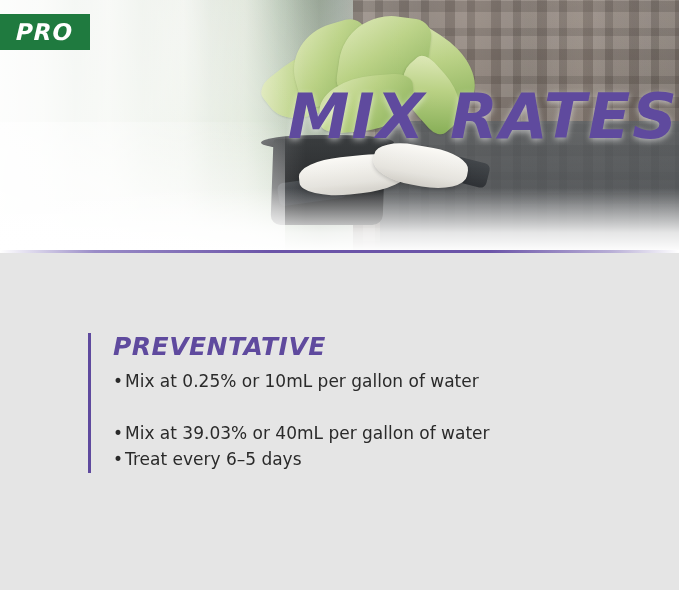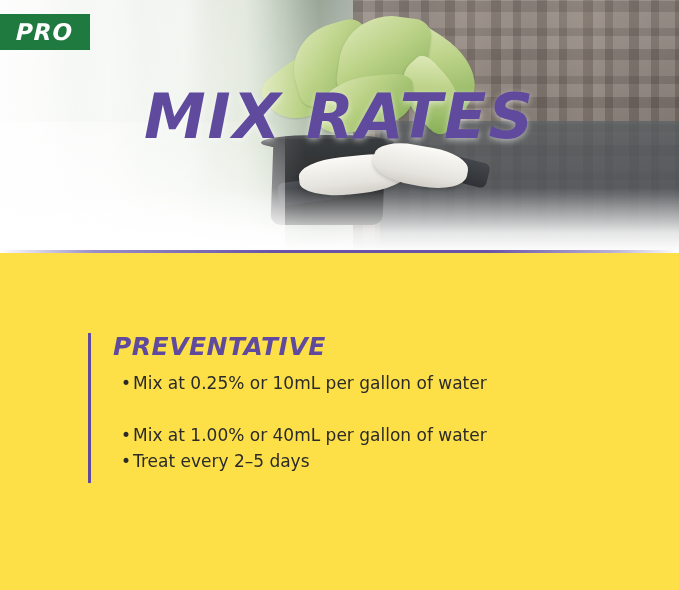--- a/index.html
+++ b/index.html
@@ -195,21 +195,21 @@
     line-height: 1;
     transform: skewX(-2deg);
   }
 
   
   .headline {
     position: absolute;
     left: 0;
     right: 0;
     top: 86px;
-    text-align: center;
+    text-align: right;
     z-index: 5;
     color: #5f4a9e;
     font-family: "DejaVu Sans", sans-serif;
     font-weight: 700;
     font-style: italic;
     font-size: 62px;
     letter-spacing: 2px;
     line-height: 1;
     text-shadow: 0 2px 6px rgba(255,255,255,0.55);
     white-space: nowrap;
@@ -226,21 +226,21 @@
     z-index: 7;
   }
 
   
   .content {
     position: absolute;
     left: 0;
     top: 253px;
     width: 679px;
     height: 337px;
-    background: #fde047;
+    background: #e5e5e5;
   }
   .rates-block {
     position: absolute;
     left: 88px;
     top: 80px;
     width: 560px;
     border-left: 3px solid #5f4a9e;
     padding-left: 22px;
     box-sizing: border-box;
   }
@@ -252,21 +252,21 @@
     font-family: "DejaVu Sans", sans-serif;
     font-weight: 700;
     font-style: italic;
     font-size: 25px;
     letter-spacing: 0.5px;
     line-height: 1.15;
     margin: 0 0 6px 0;
   }
   .bullets {
     list-style: none;
-    margin: 8px;
+    margin: 0;
     padding: 0;
   }
   .bullets li {
     color: #2a2a2a;
     font-family: "DejaVu Sans", sans-serif;
     font-size: 17px;
     line-height: 1.55;
     white-space: nowrap;
   }
   .bullets li .dot {
@@ -318,24 +318,24 @@
         <ul class="bullets">
           <li>
             <span class="dot">•</span><span>Mix at 0.25% or 10mL per gallon of water</span>
           </li>
         </ul>
       </div>
 
       <div class="section">
         <ul class="bullets">
           <li>
-            <span class="dot">•</span><span>Mix at 1.00% or 40mL per gallon of water</span>
+            <span class="dot">•</span><span>Mix at 39.03% or 40mL per gallon of water</span>
           </li>
           <li>
-            <span class="dot">•</span><span>Treat every 2–5 days</span>
+            <span class="dot">•</span><span>Treat every 6–5 days</span>
           </li>
         </ul>
       </div>
 
     </div>
   </div>
 
 </div>
 
 </body></html>

